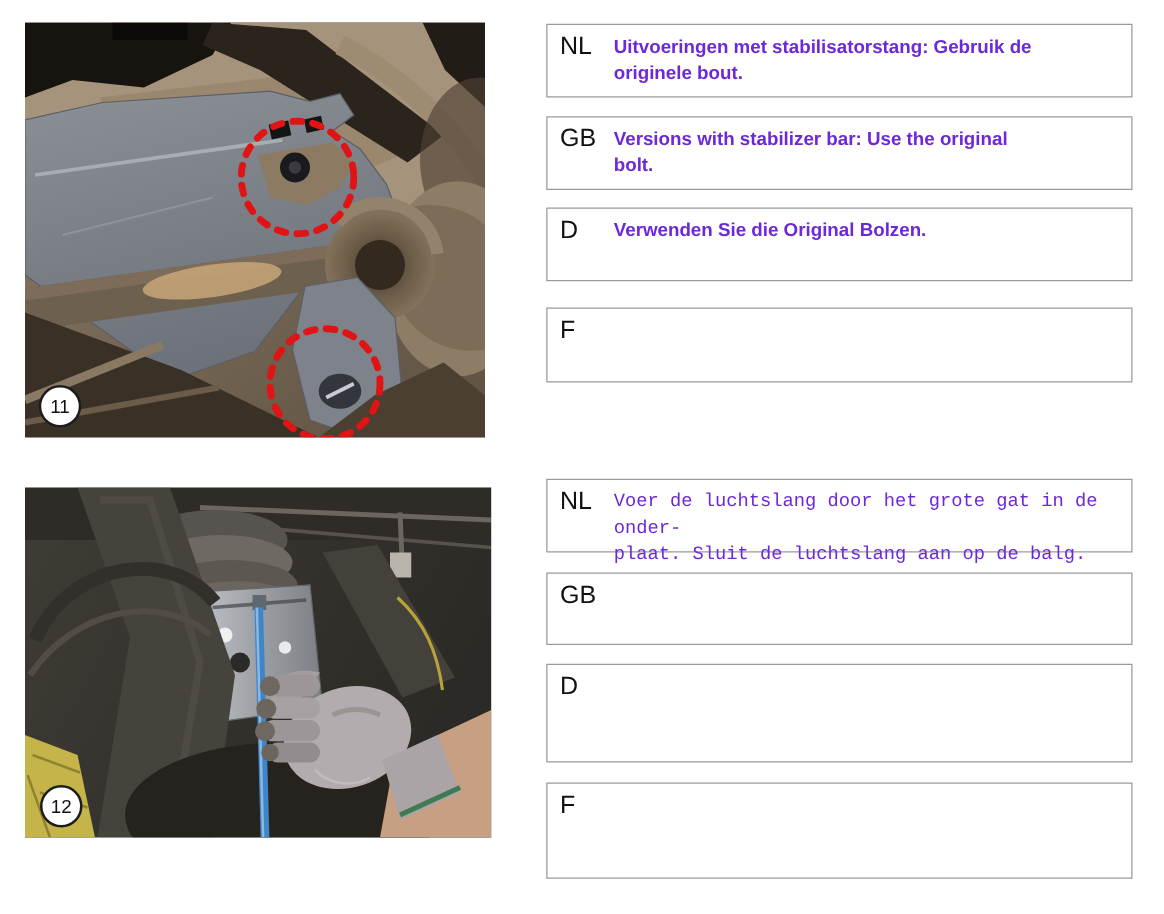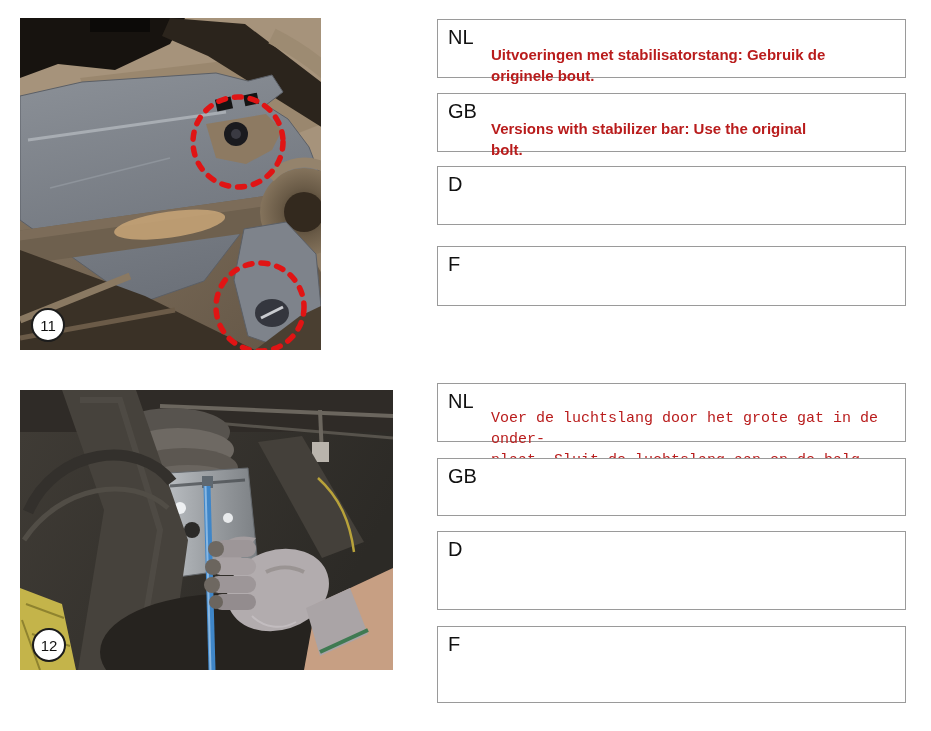--- a/index.html
+++ b/index.html
@@ -3,42 +3,42 @@
 <meta charset="utf-8">
 <style>
   html,body{margin:0;padding:0;}
   body{
     width:931px;height:731px;position:relative;background:#ffffff;
     font-family:"Liberation Sans","DejaVu Sans",sans-serif;color:#1a1a1a;
     overflow:hidden;
   }
   .photo{position:absolute;overflow:hidden;background:#6b5f50;}
   .photo svg{display:block;}
-  #photo-11{left:20px;top:18px;width:301px;height:332px;}
+  #photo-11{left:20px;top:18px;width:368px;height:332px;}
   #photo-12{left:20px;top:390px;width:373px;height:280px;}
   .fig-badge{
     position:absolute;width:34px;height:34px;border-radius:50%;
     background:#ffffff;border:2px solid #1c1c1c;box-sizing:border-box;
     display:flex;align-items:center;justify-content:center;
     font-size:15px;font-weight:500;color:#111;z-index:5;
   }
   #photo-11 .fig-badge{left:11px;top:290px;}
   #photo-12 .fig-badge{left:12px;top:238px;}
   .inst-box{
     position:absolute;left:437px;width:469px;box-sizing:border-box;
     background:#ffffff;border:1px solid #9a9a9a;
     display:flex;align-items:flex-start;padding:6px 10px 6px 10px;
   }
   .lang-code{
     width:43px;flex:0 0 43px;font-size:20px;font-weight:400;color:#111;
     line-height:22px;letter-spacing:0px;
   }
   .inst-text{
-    flex:1;font-size:15px;line-height:21px;color:#b91c1c;
-    white-space:pre-wrap;margin-top:18px;
+    flex:1;font-size:15px;line-height:21px;color:#6d28d9;
+    white-space:pre-wrap;margin-top:1px;
   }
   .group-bold .inst-text{font-weight:700;}
   .group-regular .inst-text{font-weight:400;font-family:Liberation Mono, monospace;}
   
   #box-g1-nl{top:19px;height:59px;}
   #box-g1-gb{top:93px;height:59px;}
   #box-g1-d{top:166px;height:59px;}
   #box-g1-f{top:246px;height:60px;}
   
   #box-g2-nl{top:383px;height:59px;}
@@ -198,20 +198,21 @@
   <span class="inst-text">Uitvoeringen met stabilisatorstang: Gebruik de
 originele bout.</span>
 </div>
 <div class="inst-box group-bold" id="box-g1-gb">
   <span class="lang-code">GB</span>
   <span class="inst-text">Versions with stabilizer bar: Use the original
 bolt.</span>
 </div>
 <div class="inst-box group-bold" id="box-g1-d">
   <span class="lang-code">D</span>
+  <span class="inst-text">Verwenden Sie die Original Bolzen.</span>
 </div>
 <div class="inst-box group-bold" id="box-g1-f">
   <span class="lang-code">F</span>
 </div>
 
 <div class="inst-box group-regular" id="box-g2-nl">
   <span class="lang-code">NL</span>
   <span class="inst-text">Voer de luchtslang door het grote gat in de onder-
 plaat. Sluit de luchtslang aan op de balg.</span>
 </div>

